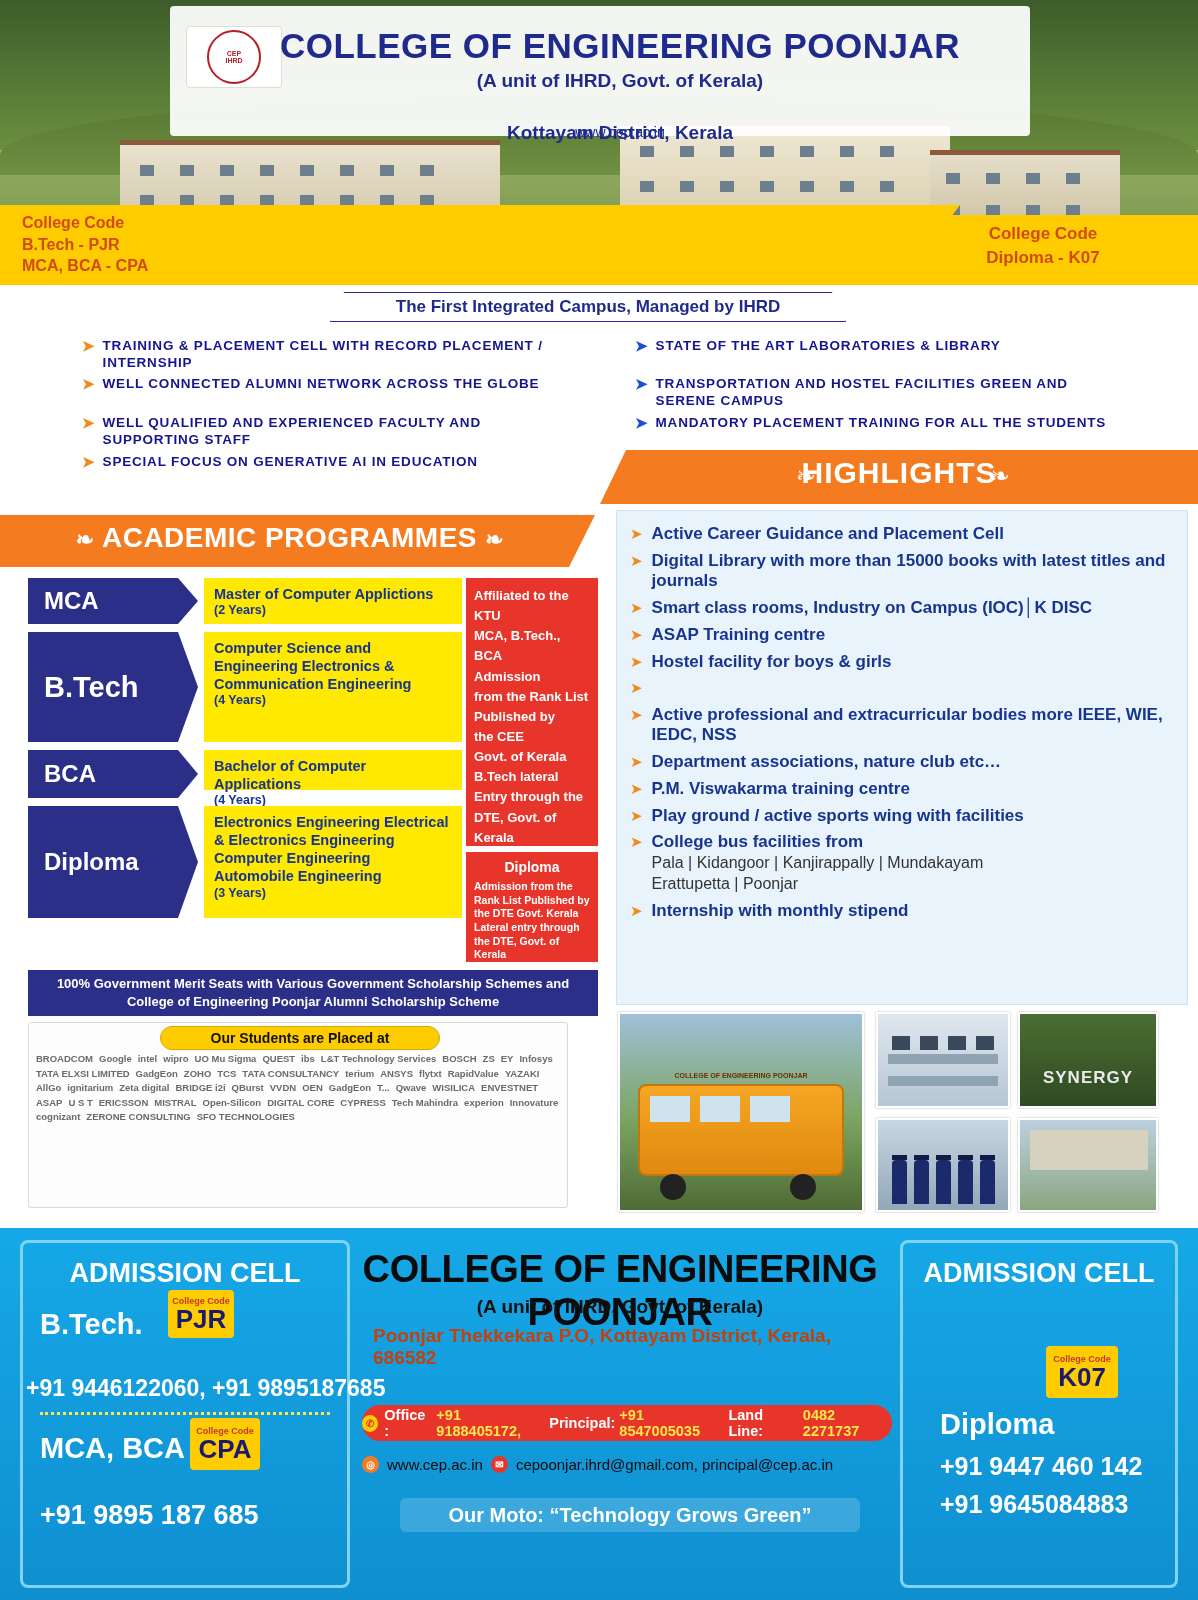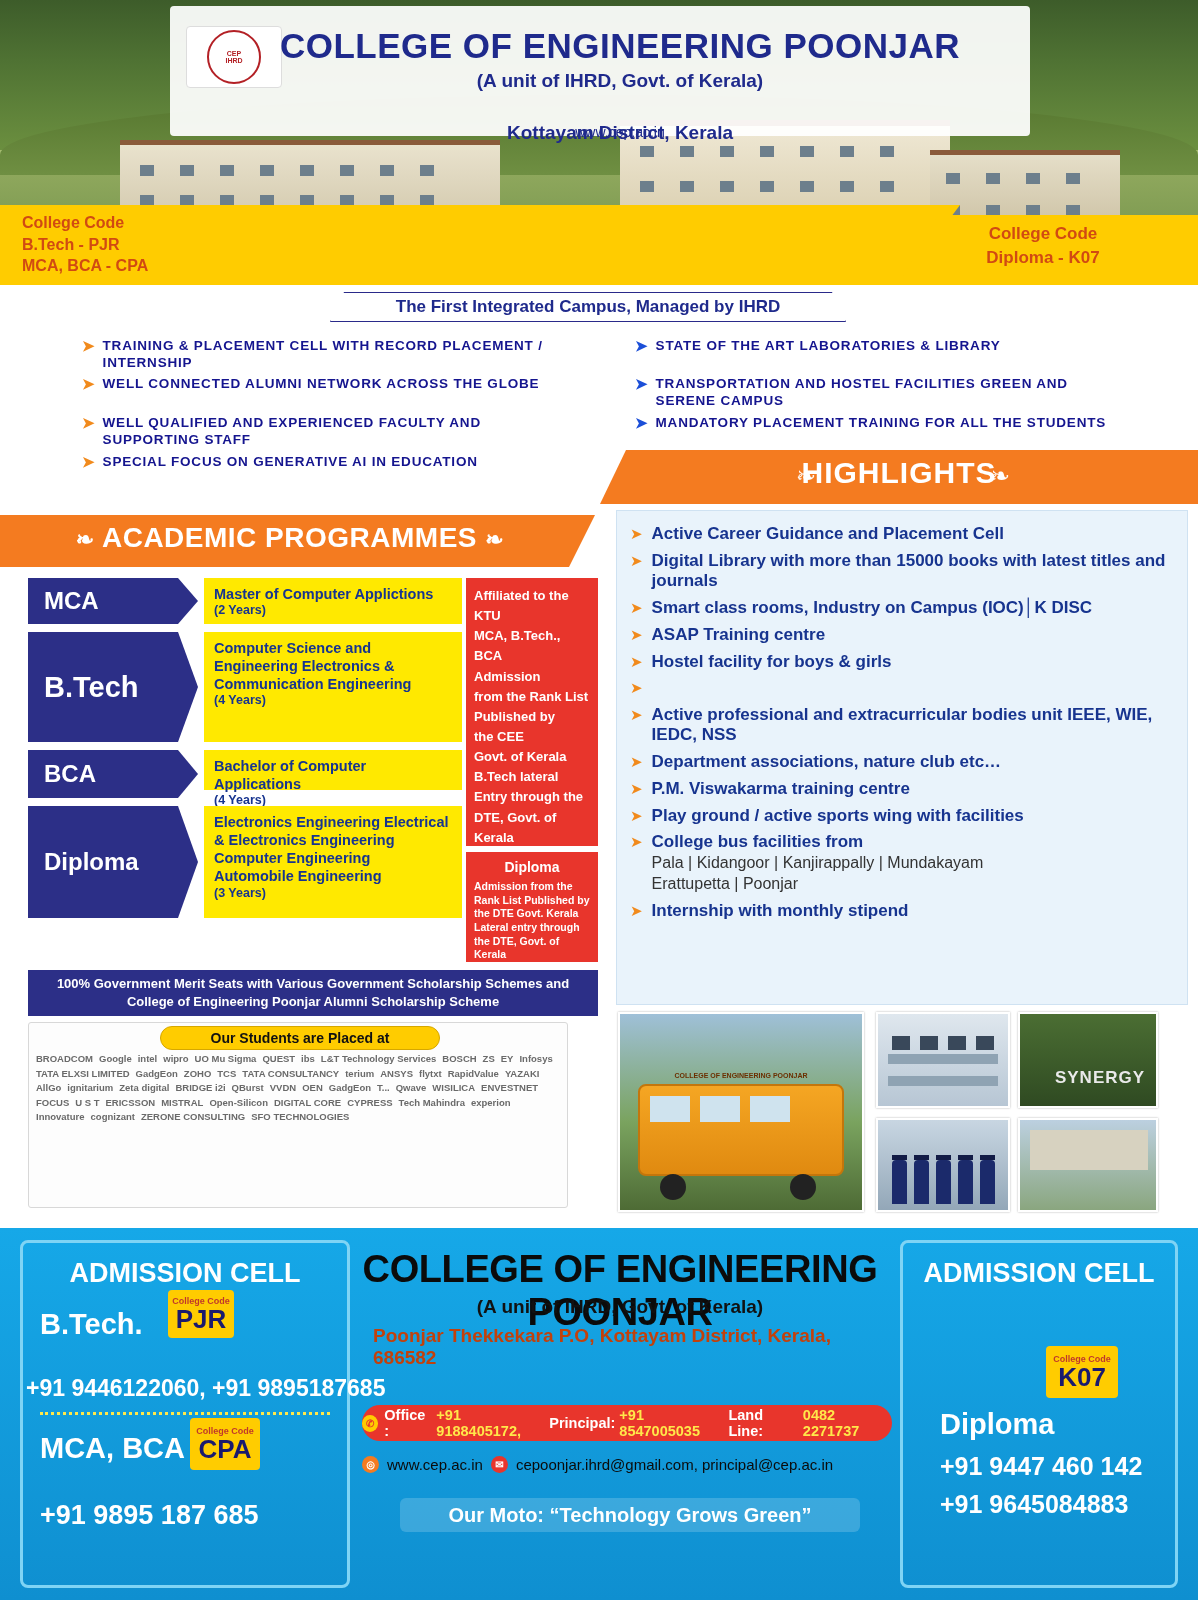--- a/index.html
+++ b/index.html
@@ -210,21 +210,21 @@
   .ph-bus { left:618px; top:1012px; width:246px; height:200px;
     background:linear-gradient(180deg,#9fc0d8 0%, #7aa35f 55%, #4e6b35 100%); }
   .bus-body { position:absolute; left:18px; top:70px; width:206px; height:92px;
     background:linear-gradient(180deg,#f5a623 0%, #e08a10 100%); border-radius:8px; border:2px solid #c4760b;}
   .bus-win { position:absolute; top:82px; height:26px; background:#cfe3ee; }
   .ph-lab { left:876px; top:1012px; width:134px; height:96px;
     background:linear-gradient(180deg,#dfe7ee 0%, #b7c6d4 100%); }
   .lab-desk { position:absolute; background:#8fa3b3; }
   .ph-syn { left:1018px; top:1012px; width:140px; height:96px;
     background:linear-gradient(180deg,#4b6e33 0%, #2f4a22 100%); }
-  .syn-txt { position:absolute; left:12px; bottom:18px; width:100%; text-align:center;
+  .syn-txt { position:absolute; left:0; bottom:18px; width:100%; text-align:center;
     color:#eaeaea; font-size:17px; font-weight:bold; letter-spacing:1px; }
   .ph-grad { left:876px; top:1118px; width:134px; height:94px;
     background:linear-gradient(180deg,#c8d6e2 0%, #93a7b8 100%); }
   .gown { position:absolute; bottom:6px; width:15px; height:44px; background:#1b2a6b; border-radius:4px 4px 0 0;}
   .gcap { position:absolute; width:15px; height:5px; background:#121b45; }
   .ph-cmp { left:1018px; top:1118px; width:140px; height:94px;
     background:linear-gradient(180deg,#bcd0e0 0%, #8aa67f 100%); }
   .cmp-b { position:absolute; top:10px; left:10px; width:118px; height:40px; background:#d7d2c0; }
 
   
@@ -421,21 +421,21 @@
     </div>
     <div class="hl-item">
       <span class="arw">➤</span>
       <span class="txt">Hostel facility for boys &amp; girls</span>
     </div>
     <div class="hl-item">
       <span class="arw">➤</span>
     </div>
     <div class="hl-item">
       <span class="arw">➤</span>
-      <span class="txt">Active professional and extracurricular bodies unit IEEE, WIE, IEDC, NSS</span>
+      <span class="txt">Active professional and extracurricular bodies more IEEE, WIE, IEDC, NSS</span>
     </div>
     <div class="hl-item">
       <span class="arw">➤</span>
       <span class="txt">Department associations, nature club etc…</span>
     </div>
     <div class="hl-item">
       <span class="arw">➤</span>
       <span class="txt">P.M. Viswakarma training centre</span>
     </div>
     <div class="hl-item">
@@ -547,21 +547,21 @@
     <span class="lg">Zeta digital</span>
     <span class="lg">BRIDGE i2i</span>
     <span class="lg">QBurst</span>
     <span class="lg">VVDN</span>
     <span class="lg">OEN</span>
     <span class="lg">GadgEon</span>
     <span class="lg">T...</span>
     <span class="lg">Qwave</span>
     <span class="lg">WISILICA</span>
     <span class="lg">ENVESTNET</span>
-    <span class="lg">FOCUS</span>
+    <span class="lg">ASAP</span>
     <span class="lg">U S T</span>
     <span class="lg">ERICSSON</span>
     <span class="lg">MISTRAL</span>
     <span class="lg">Open-Silicon</span>
     <span class="lg">DIGITAL CORE</span>
     <span class="lg">CYPRESS</span>
     <span class="lg">Tech Mahindra</span>
     <span class="lg">experion</span>
     <span class="lg">Innovature</span>
     <span class="lg">cognizant</span>

